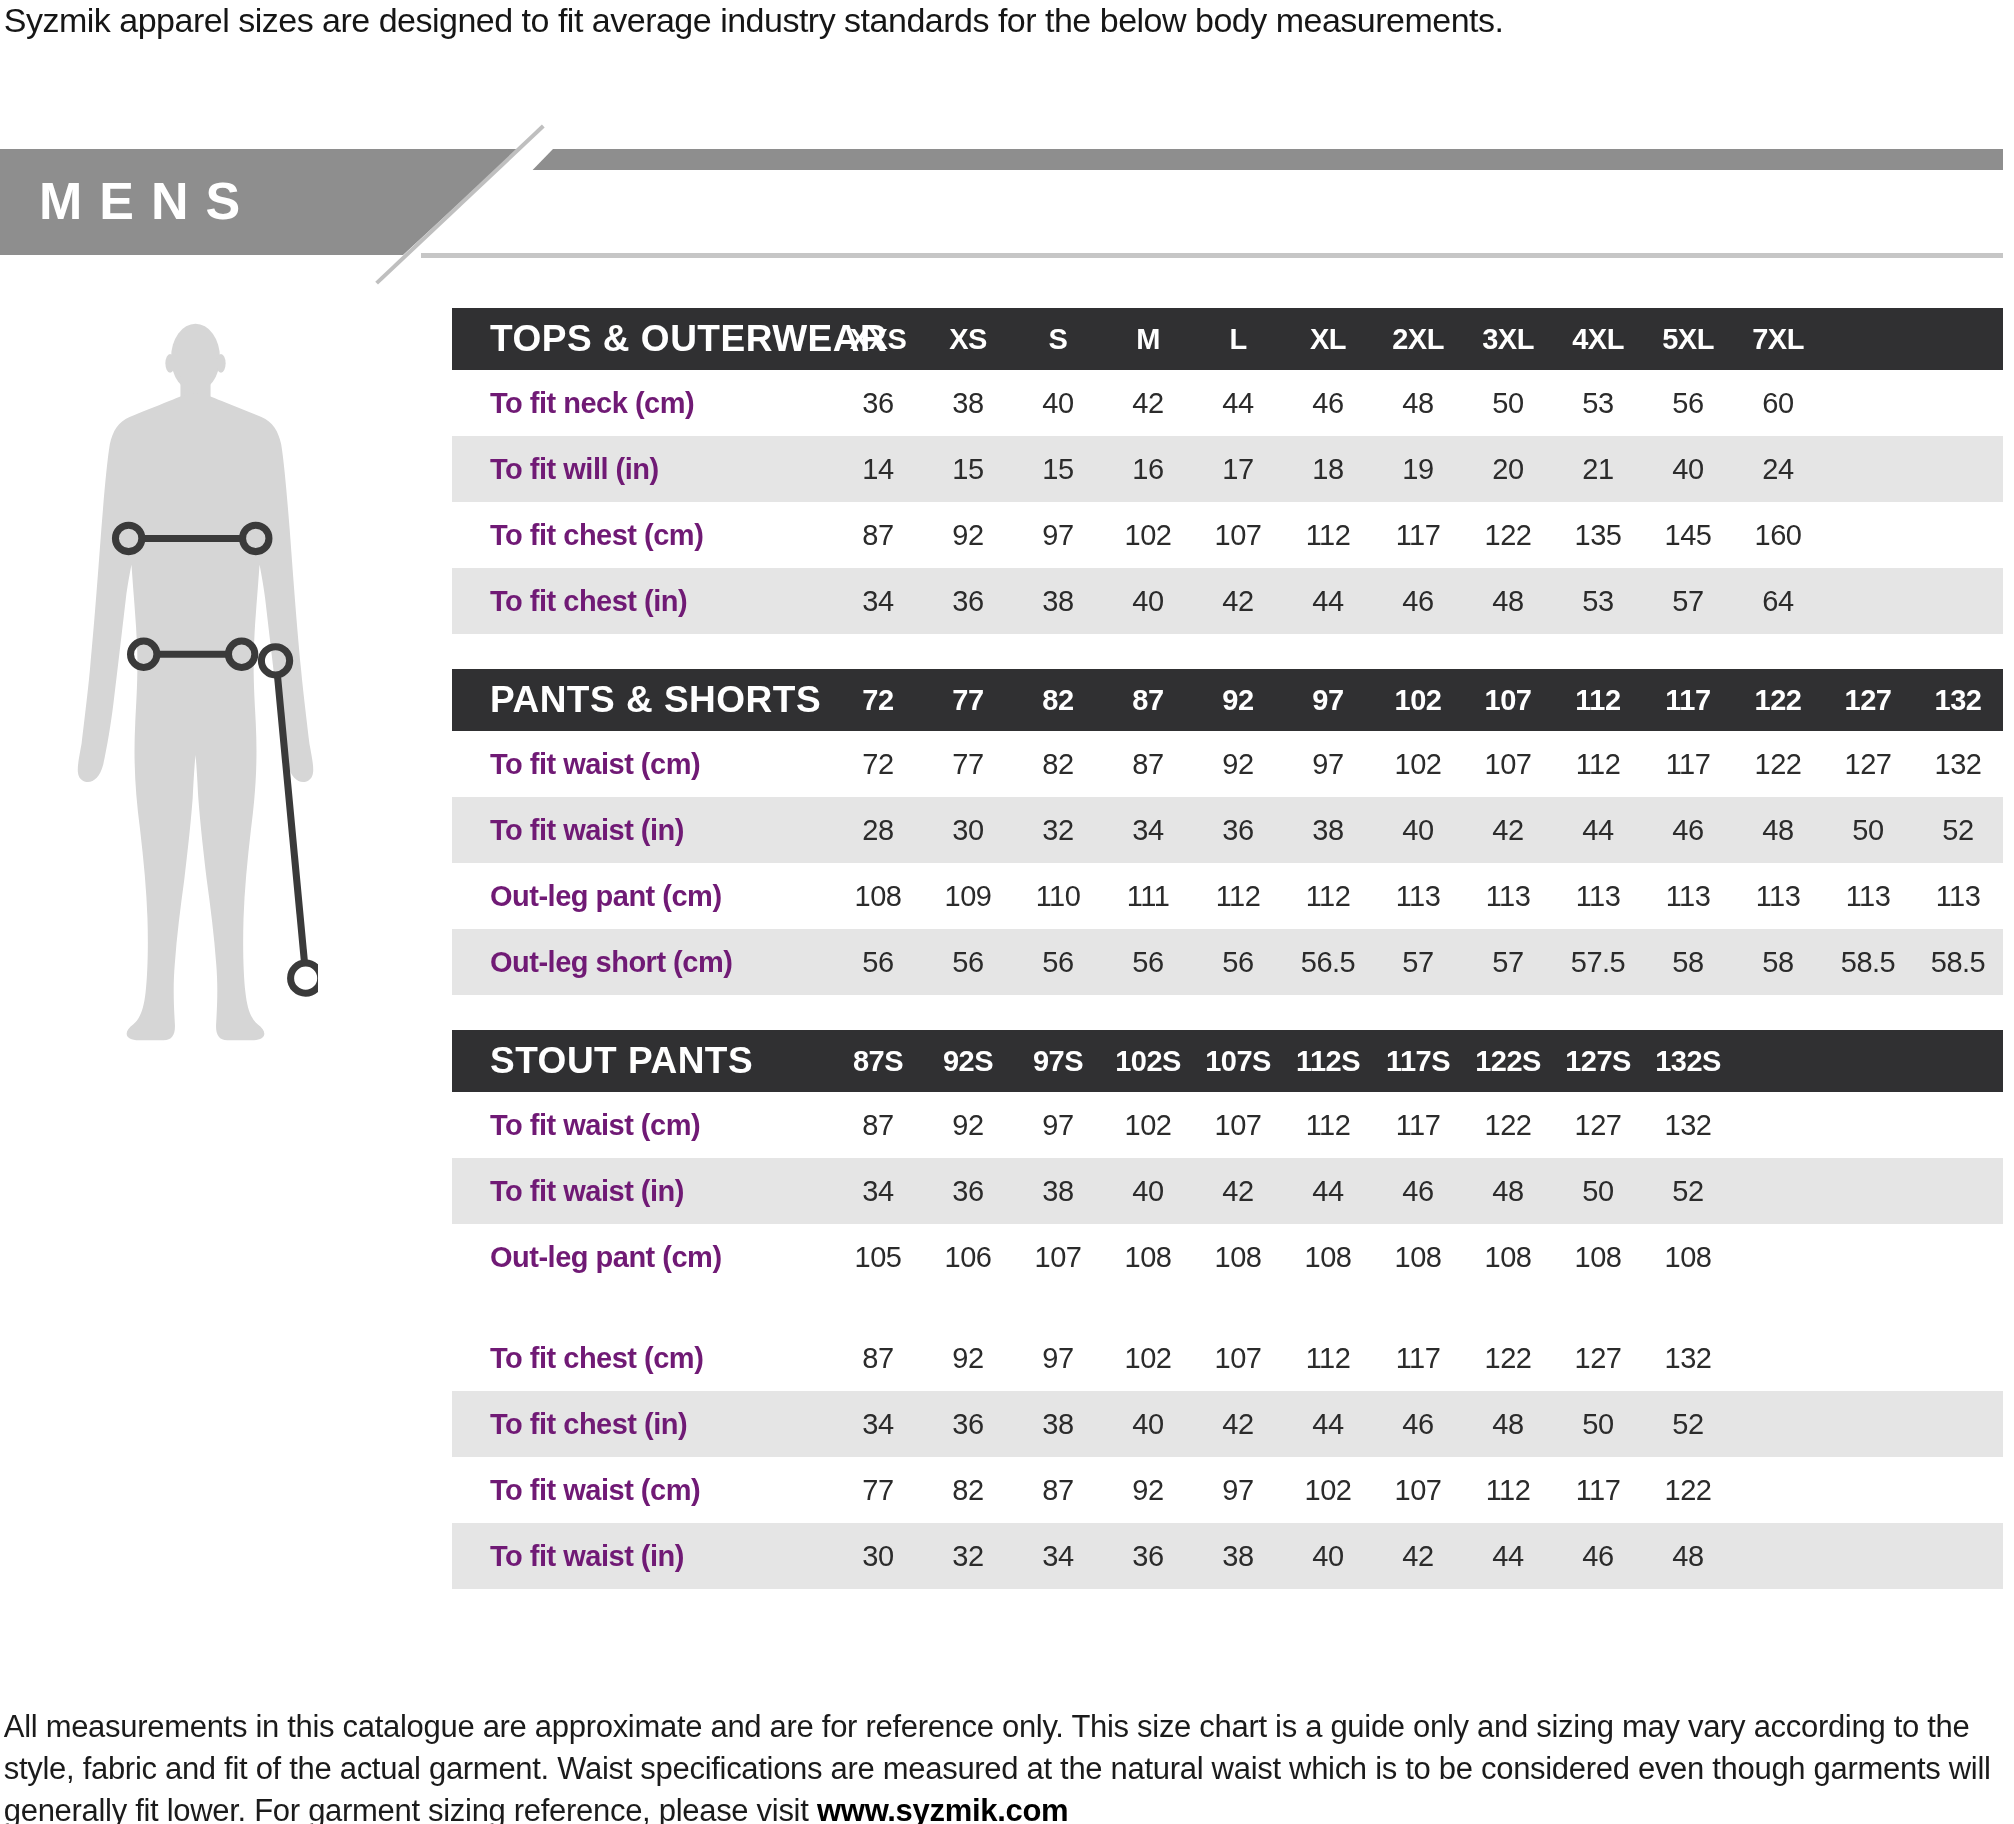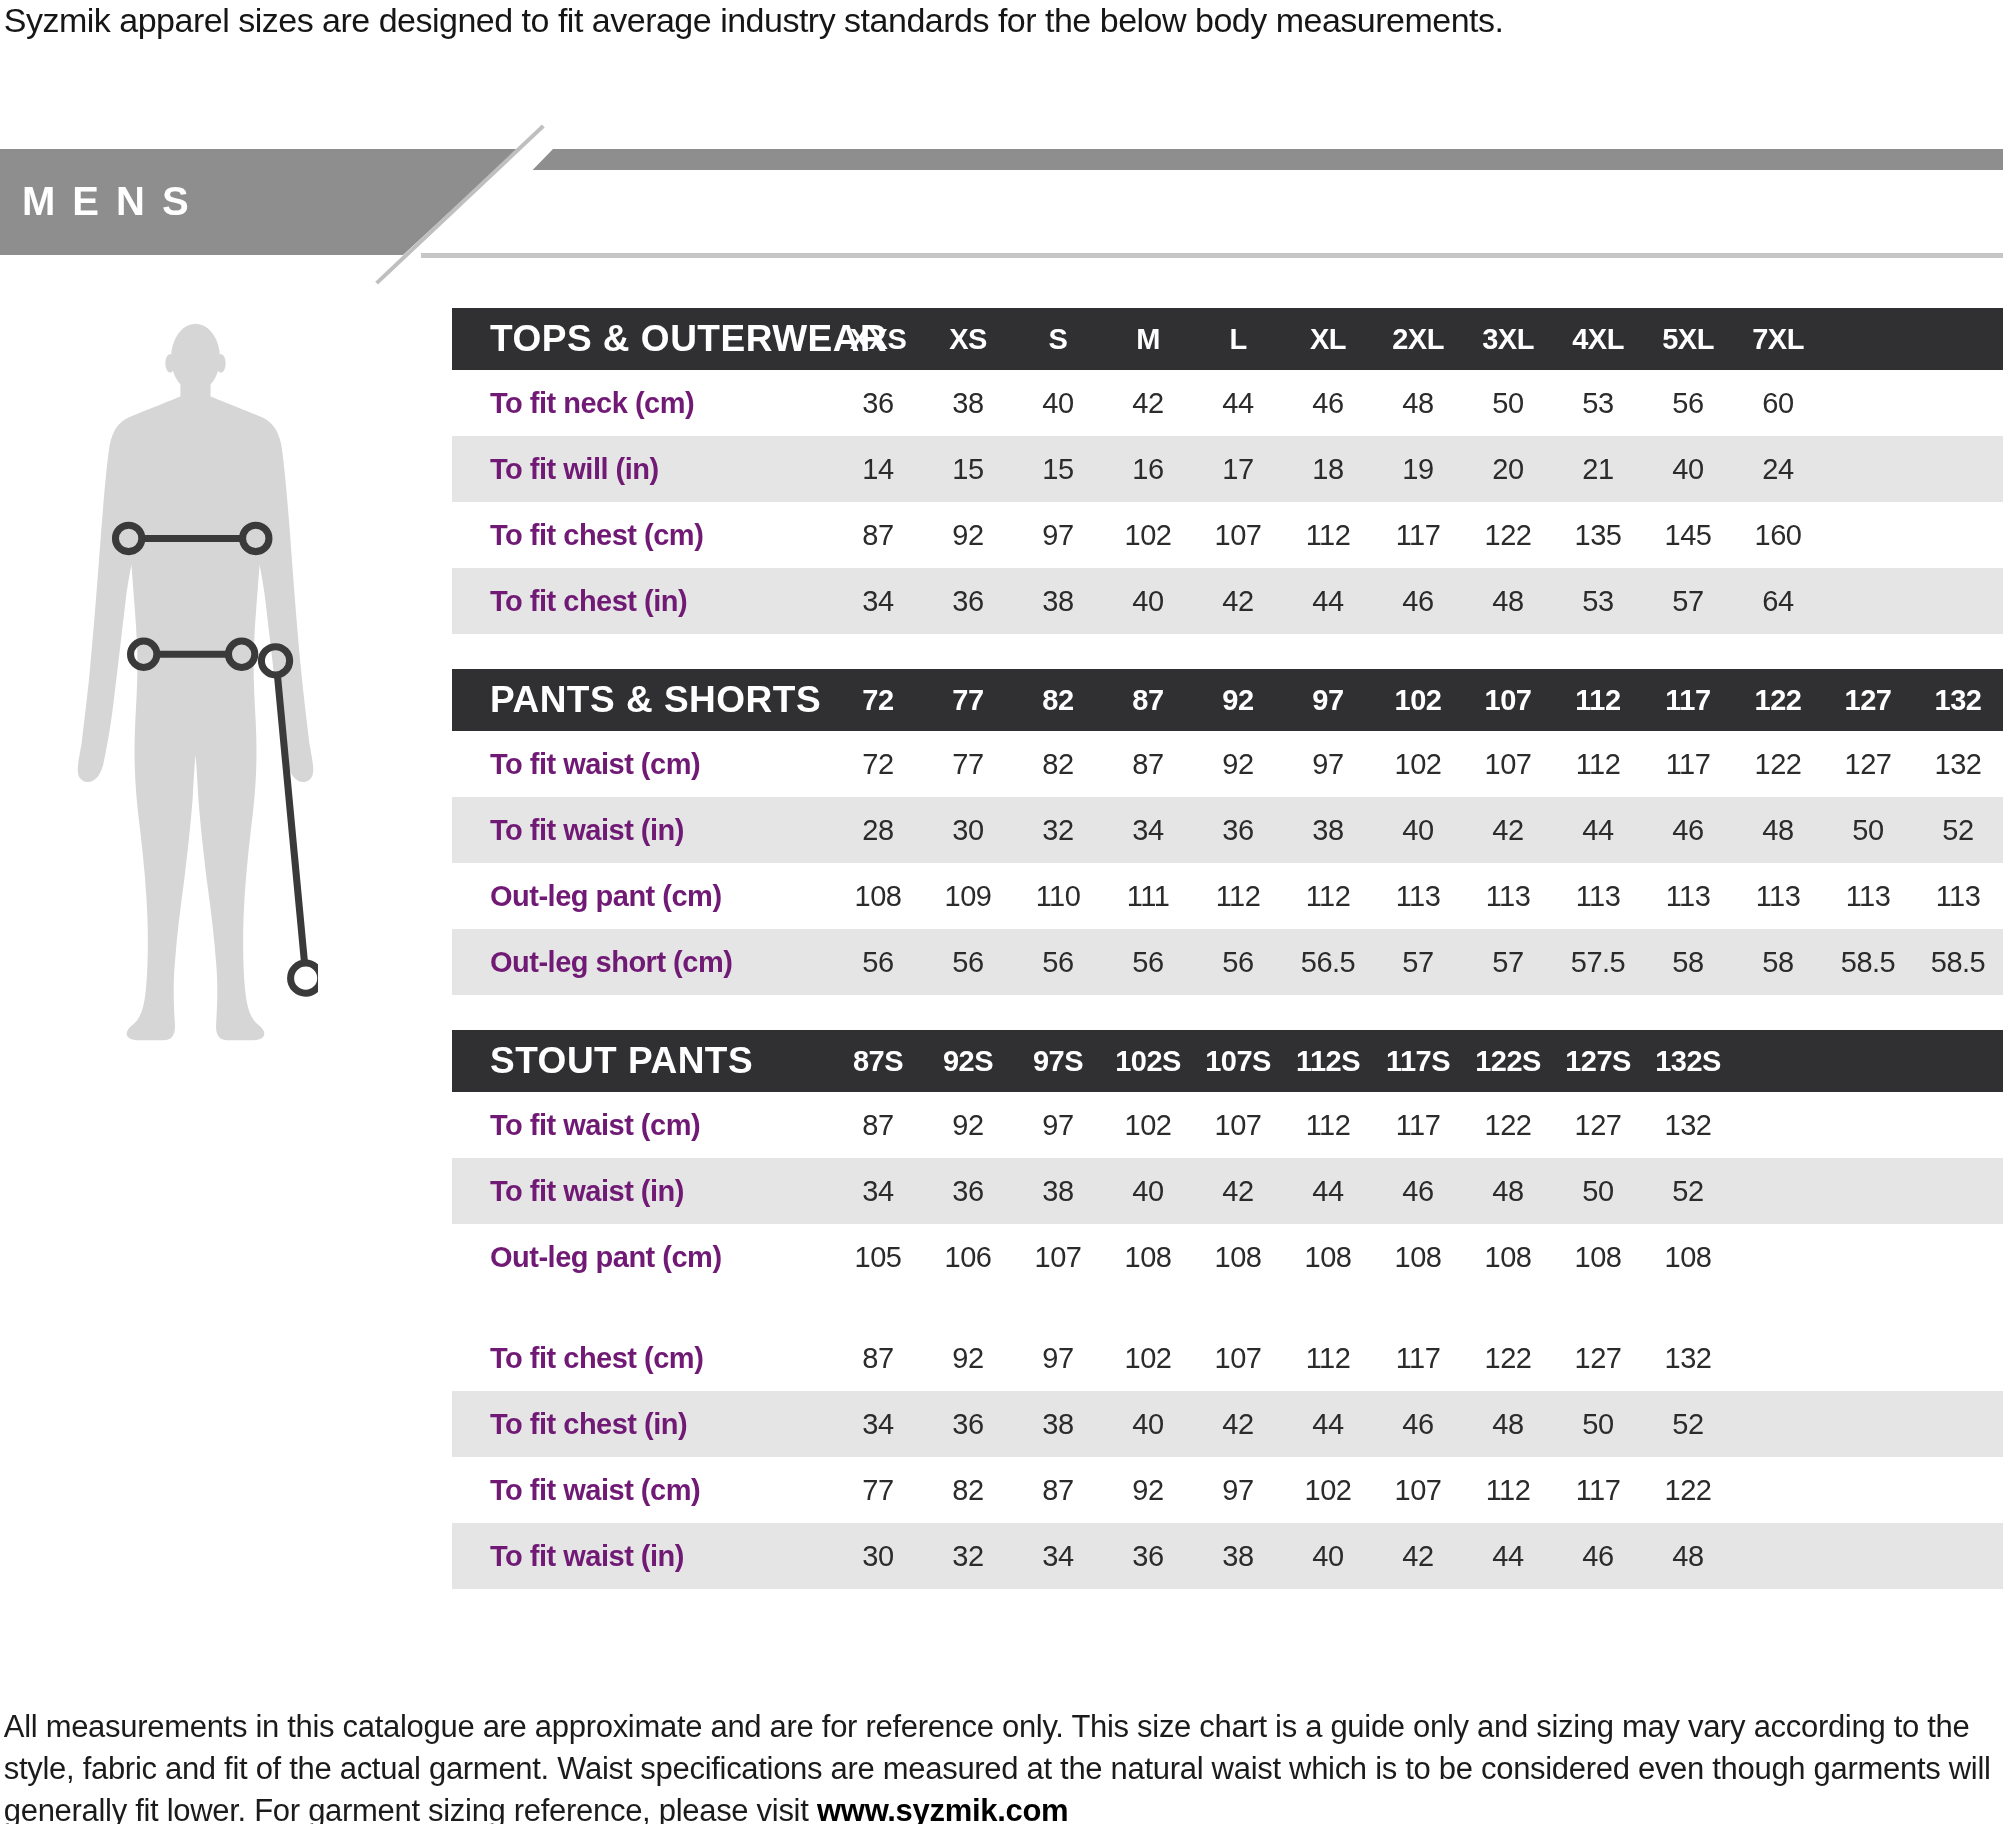--- a/index.html
+++ b/index.html
@@ -19,22 +19,22 @@
   
   .intro{position:absolute;left:3.8px;top:-3.8px;margin:0;font-size:34px;line-height:49px;color:#161616;}
   .intro .line{display:block;letter-spacing:-0.5px;}
   
   .banner{position:absolute;left:0;top:149px;width:2014px;height:106px;}
   .banner-block{
     position:absolute;left:0;top:0;width:518px;height:106px;background:var(--banner);
     clip-path:polygon(0 0,518px 0,403px 106px,0 106px);
   }
   .banner-label{
-    position:absolute;left:22px;top:50%;transform:translateY(-52%);
-    color:#ffffff;font-size:40px;font-weight:bold;letter-spacing:17px;line-height:1;
+    position:absolute;left:39px;top:50%;transform:translateY(-52%);
+    color:#ffffff;font-size:52px;font-weight:bold;letter-spacing:17px;line-height:1;
   }
   .banner-top-bar{
     position:absolute;left:527px;top:0;width:1476px;height:21px;background:var(--banner);
     clip-path:polygon(26px 0,100% 0,100% 100%,5.6px 100%);
   }
   .banner-bottom-line{position:absolute;left:421px;top:104px;width:1582px;height:4.7px;background:var(--lightline);}
   .banner-diagonal{position:absolute;left:458px;top:-59px;width:3.8px;height:229px;background:#bfbfbf;transform:rotate(46.7deg);}
   
   .figure{position:absolute;left:73px;top:320px;width:245px;height:725px;}
   

